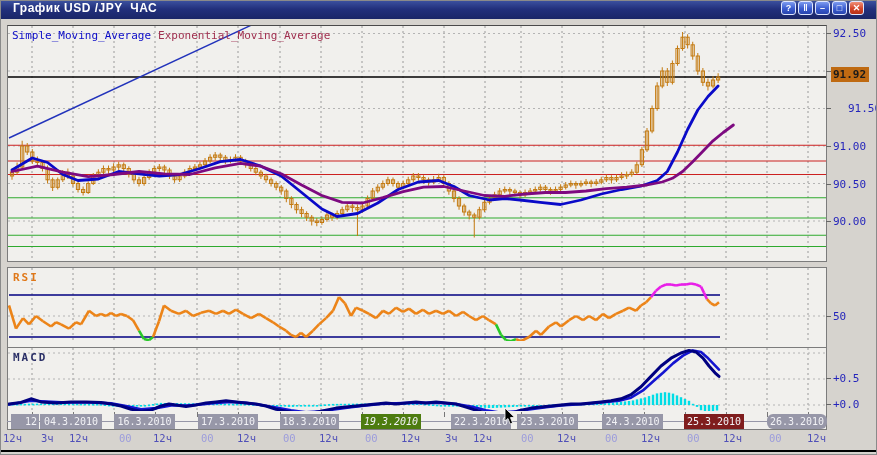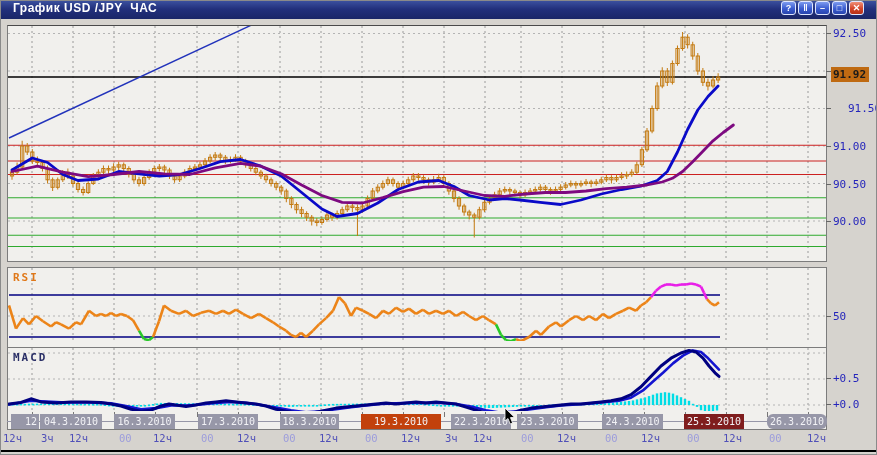--- a/index.html
+++ b/index.html
@@ -387,20 +387,24 @@
           <line x1="699.96" y1="52.499999999999574" x2="699.96" y2="64.50000000000038" stroke="#c47a10" stroke-width="1"></line>
           <rect x="698.4" y="56.3" width="3.2" height="3.7" fill="none" stroke="#c47a10" stroke-width="1"></rect>
           <line x1="705.04" y1="50.24999999999949" x2="705.04" y2="62.2500000000003" stroke="#c47a10" stroke-width="1"></line>
           <rect x="703.4" y="54.0" width="3.2" height="6.0" fill="none" stroke="#c47a10" stroke-width="1"></rect>
           <line x1="710.12" y1="47.250000000000085" x2="710.12" y2="56.999999999999744" stroke="#c47a10" stroke-width="1"></line>
           <rect x="708.5" y="51.0" width="3.2" height="3.0" fill="none" stroke="#c47a10" stroke-width="1"></rect>
         </g>
         <polyline points="4.0,144.0 24.3,132.0 39.6,136.5 54.8,148.5 70.0,154.5 90.4,153.0 110.7,145.5 131.0,147.8 151.3,150.0 171.6,148.5 192.0,142.5 212.3,135.7 232.6,133.5 252.9,140.2 273.2,150.0 293.6,166.5 313.9,183.0 329.1,190.5 349.4,187.5 369.8,177.0 390.1,163.5 410.4,156.0 430.7,154.5 446.0,160.5 461.2,169.5 481.5,174.0 496.8,172.5 512.0,174.0 532.3,176.3 552.6,178.5 573.0,174.0 593.3,168.0 613.6,163.5 633.9,159.8 649.2,154.5 659.3,145.5 669.5,126.0 679.6,103.5 689.8,84.0 700.0,70.5 710.1,60.0" fill="none" stroke="#0a0ac8" stroke-width="2.8" stroke-linejoin="round" stroke-linecap="round"></polyline>
         <polyline points="4.0,145.5 29.4,140.2 54.8,146.2 80.2,150.7 105.6,148.5 131.0,145.5 156.4,147.8 181.8,148.5 207.2,141.8 232.6,137.3 252.9,140.2 273.2,147.8 293.6,159.0 313.9,169.5 334.2,176.3 354.5,177.0 374.8,171.7 395.2,165.7 415.5,161.2 435.8,160.5 456.1,165.0 476.4,169.5 496.8,170.3 517.1,168.0 537.4,166.5 557.7,166.5 578.0,165.0 598.4,162.7 618.7,161.2 639.0,159.0 654.2,156.0 664.4,152.3 674.6,145.5 684.7,135.7 694.9,125.2 705.0,114.8 715.2,106.5 725.4,99.0" fill="none" stroke="#7d0a80" stroke-width="2.8" stroke-linejoin="round" stroke-linecap="round"></polyline>
       </svg>
+    <div class="legend">
+      <span style="color: rgb(10, 10, 200);">Simple_Moving_Average</span>
+      <span style="color: rgb(160, 48, 80);">Exponential_Moving_Average</span>
+    </div>
   </div>
 
   <div id="rsi-panel" class="panel">
     <svg id="rsi-svg" width="818" height="73">
         <line x1="24" y1="0" x2="24" y2="73" stroke="#9a9a9a" stroke-width="1" stroke-dasharray="2 3"></line>
         <line x1="65" y1="0" x2="65" y2="73" stroke="#9a9a9a" stroke-width="1" stroke-dasharray="2 3"></line>
         <line x1="106" y1="0" x2="106" y2="73" stroke="#9a9a9a" stroke-width="1" stroke-dasharray="2 3"></line>
         <line x1="147" y1="0" x2="147" y2="73" stroke="#9a9a9a" stroke-width="1" stroke-dasharray="2 3"></line>
         <line x1="189" y1="0" x2="189" y2="73" stroke="#9a9a9a" stroke-width="1" stroke-dasharray="2 3"></line>
         <line x1="230" y1="0" x2="230" y2="73" stroke="#9a9a9a" stroke-width="1" stroke-dasharray="2 3"></line>
@@ -796,21 +800,21 @@
       <div class="" style="position: absolute; left: 643px; top: 411px; width: 1px; height: 5px; background: rgb(119, 119, 119);"></div>
       <div class="" style="position: absolute; left: 684px; top: 411px; width: 1px; height: 5px; background: rgb(119, 119, 119);"></div>
       <div class="" style="position: absolute; left: 725px; top: 411px; width: 1px; height: 5px; background: rgb(119, 119, 119);"></div>
       <div class="" style="position: absolute; left: 766px; top: 411px; width: 1px; height: 5px; background: rgb(119, 119, 119);"></div>
       <div class="" style="position: absolute; left: 807px; top: 411px; width: 1px; height: 5px; background: rgb(119, 119, 119);"></div>
       <div class="date-chip" style="left: 10px; width: 28px; background: rgb(151, 151, 168); color: rgb(242, 242, 246); padding-left: 14px;">12.3.</div>
       <div class="date-chip" style="left: 39px; width: 62px; background: rgb(151, 151, 168); color: rgb(242, 242, 246);">04.3.2010</div>
       <div class="date-chip" style="left: 113px; width: 61px; background: rgb(151, 151, 168); color: rgb(242, 242, 246);">16.3.2010</div>
       <div class="date-chip" style="left: 197px; width: 60px; background: rgb(151, 151, 168); color: rgb(242, 242, 246);">17.3.2010</div>
       <div class="date-chip" style="left: 279px; width: 59px; background: rgb(151, 151, 168); color: rgb(242, 242, 246);">18.3.2010</div>
-      <div class="date-chip" style="left: 360px; width: 80px; background: #c2410c; color: rgb(242, 242, 246);">19.3.2010</div>
+      <div class="date-chip" style="left: 360px; width: 60px; background: #4d7c0f; color: rgb(242, 242, 246); font-style: italic;">19.3.2010</div>
       <div class="date-chip" style="left: 450px; width: 60px; background: rgb(151, 151, 168); color: rgb(242, 242, 246);">22.3.2010</div>
       <div class="date-chip" style="left: 516px; width: 61px; background: rgb(151, 151, 168); color: rgb(242, 242, 246);">23.3.2010</div>
       <div class="date-chip" style="left: 601px; width: 61px; background: rgb(151, 151, 168); color: rgb(242, 242, 246);">24.3.2010</div>
       <div class="date-chip" style="left: 683px; width: 60px; background: #7f1d1d; color: rgb(242, 242, 246);">25.3.2010</div>
       <div class="date-chip" style="left: 766px; width: 60px; background: rgb(151, 151, 168); color: rgb(242, 242, 246); border-radius: 6px;">26.3.2010</div>
       <div class="time-label" style="left: 2px; color: rgb(80, 80, 184);">12ч</div>
       <div class="time-label" style="left: 40px; color: rgb(80, 80, 184);">3ч</div>
       <div class="time-label" style="left: 68px; color: rgb(80, 80, 184);">12ч</div>
       <div class="time-label" style="left: 118px; color: rgb(156, 156, 220);">00</div>
       <div class="time-label" style="left: 152px; color: rgb(80, 80, 184);">12ч</div>

